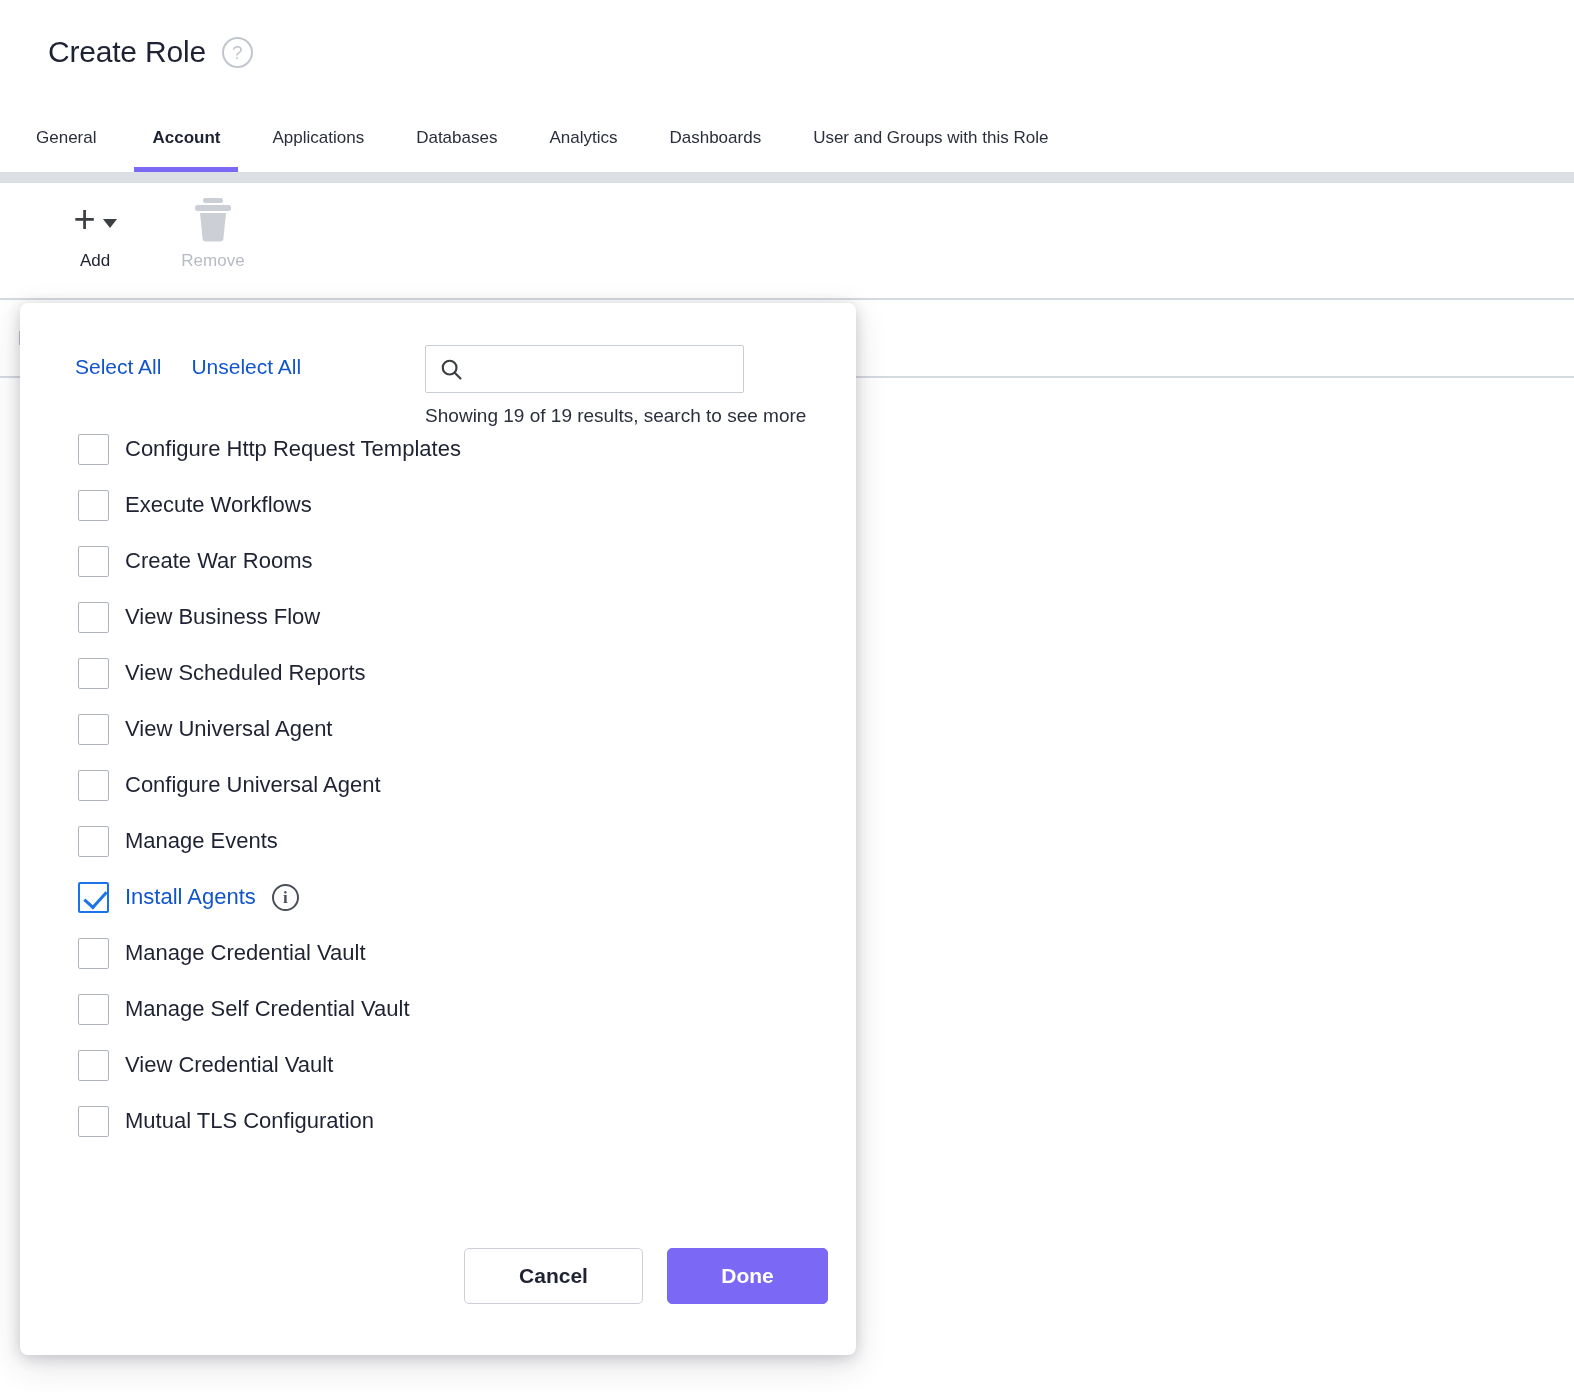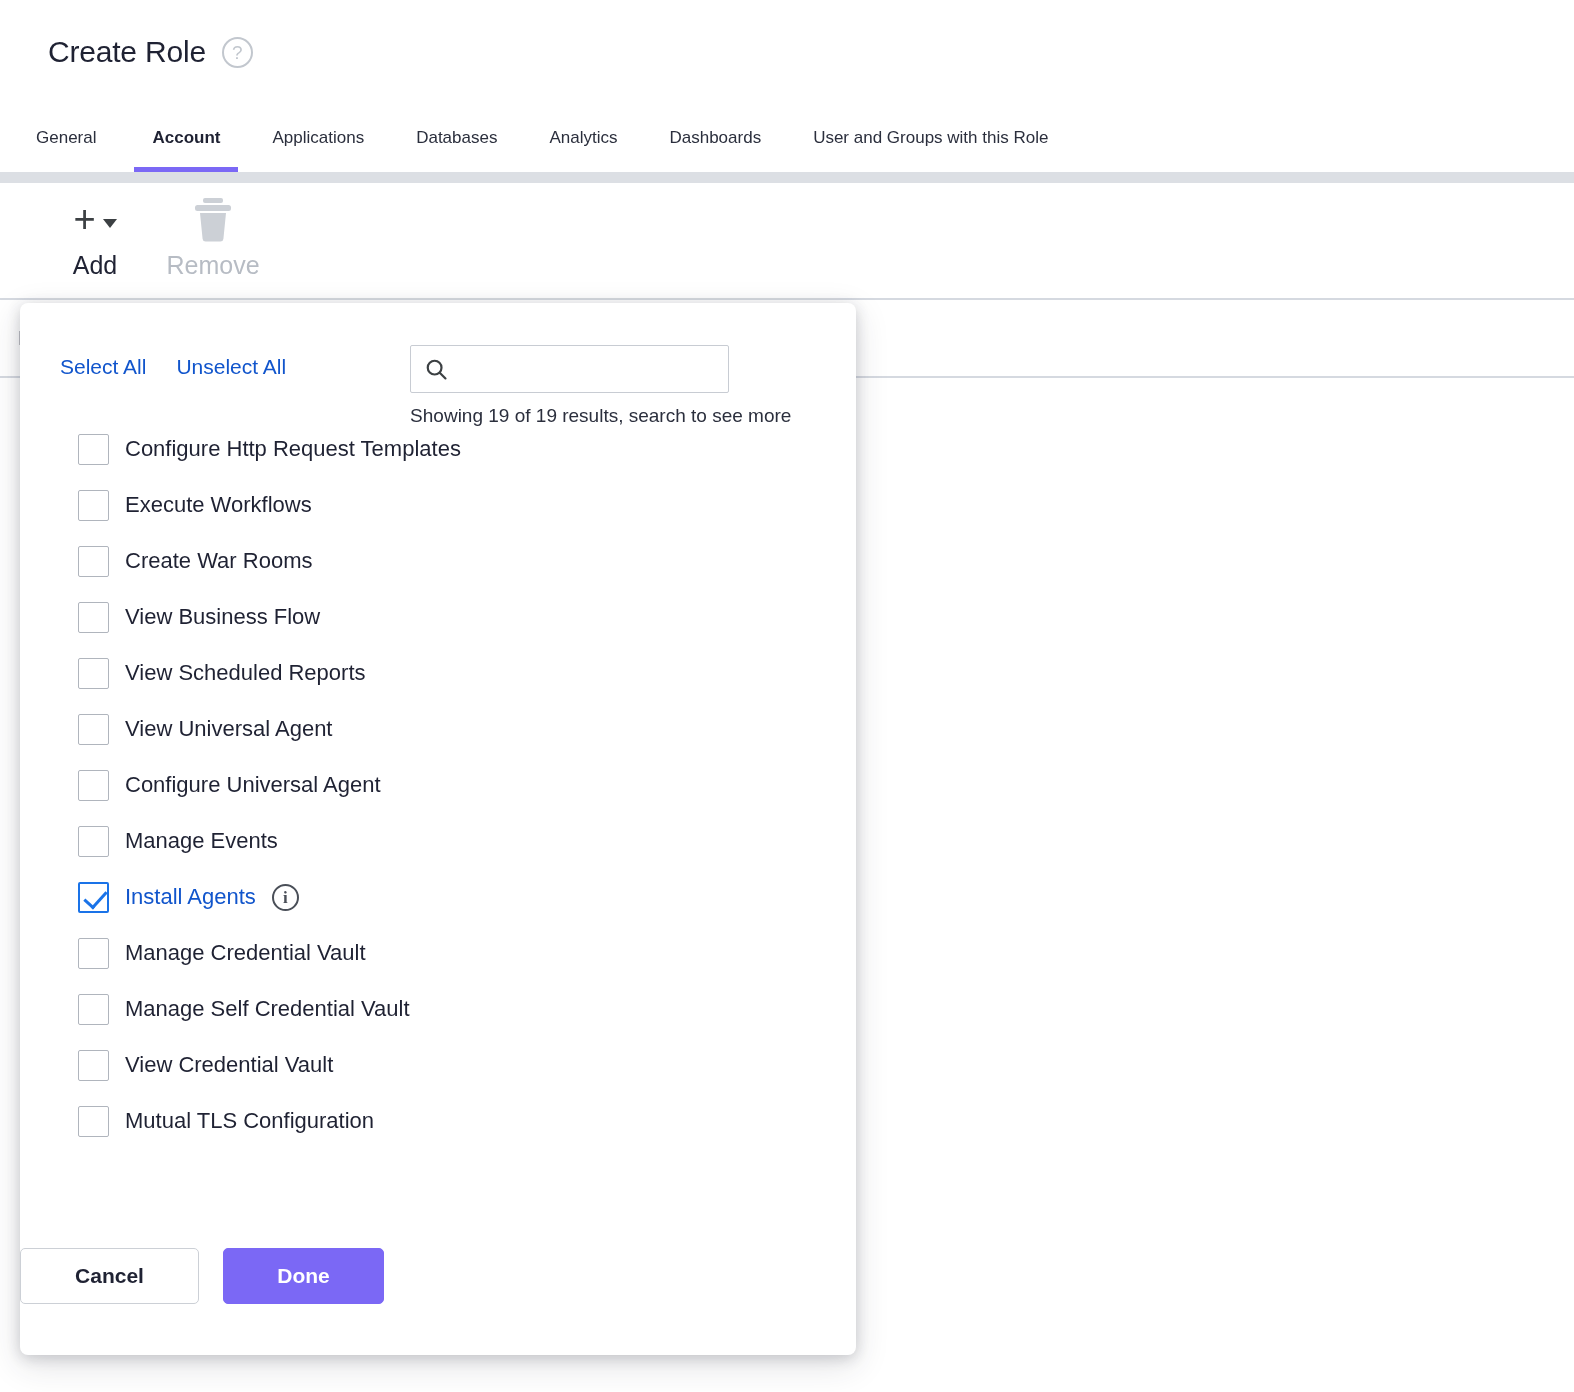--- a/index.html
+++ b/index.html
@@ -135,21 +135,21 @@
     border-left: 7px solid transparent;
     border-right: 7px solid transparent;
     border-top: 9px solid #3c4043;
     vertical-align: middle;
     position: relative;
     top: 4px;
   }
   .trash-icon { display: block; }
   .tool-label {
     margin-top: 6px;
-    font-size: 25px;
+    font-size: 17px;
     color: #1f2233;
   }
   .tool-btn.disabled .tool-label { color: #b7bcc4; }
 
   
   .bg-table {
     position: absolute;
     left: 0; top: 298px;
     width: 1574px;
   }
@@ -186,20 +186,21 @@
     padding: 42px 40px 0 40px;
     display: flex;
     align-items: flex-start;
   }
   .link-group { display: flex; align-items: center; padding-top: 10px; }
   .link-btn {
     font-size: 21px;
     color: #1155cc;
     cursor: pointer;
     white-space: nowrap;
+    margin-left: 15px;
   }
   .link-btn + .link-btn { margin-left: 30px; }
 
   .search-wrap {
     margin-left: 124px;
     display: flex;
     flex-direction: column;
   }
   .search-box {
     width: 319px;
@@ -285,21 +286,22 @@
     font-family: "Liberation Serif", serif;
     font-weight: 700;
     user-select: none;
   }
 
   
   .dialog-footer {
     height: 158px;
     display: flex;
     align-items: center;
-    padding-right: 20px;
+    justify-content: flex-end;
+    padding-right: 28px;
     gap: 24px;
   }
   .btn {
     font-size: 21px;
     font-weight: bold;
     font-family: "Liberation Sans", sans-serif;
     border-radius: 5px;
     cursor: pointer;
     padding: 0 28px;
     height: 56px;

